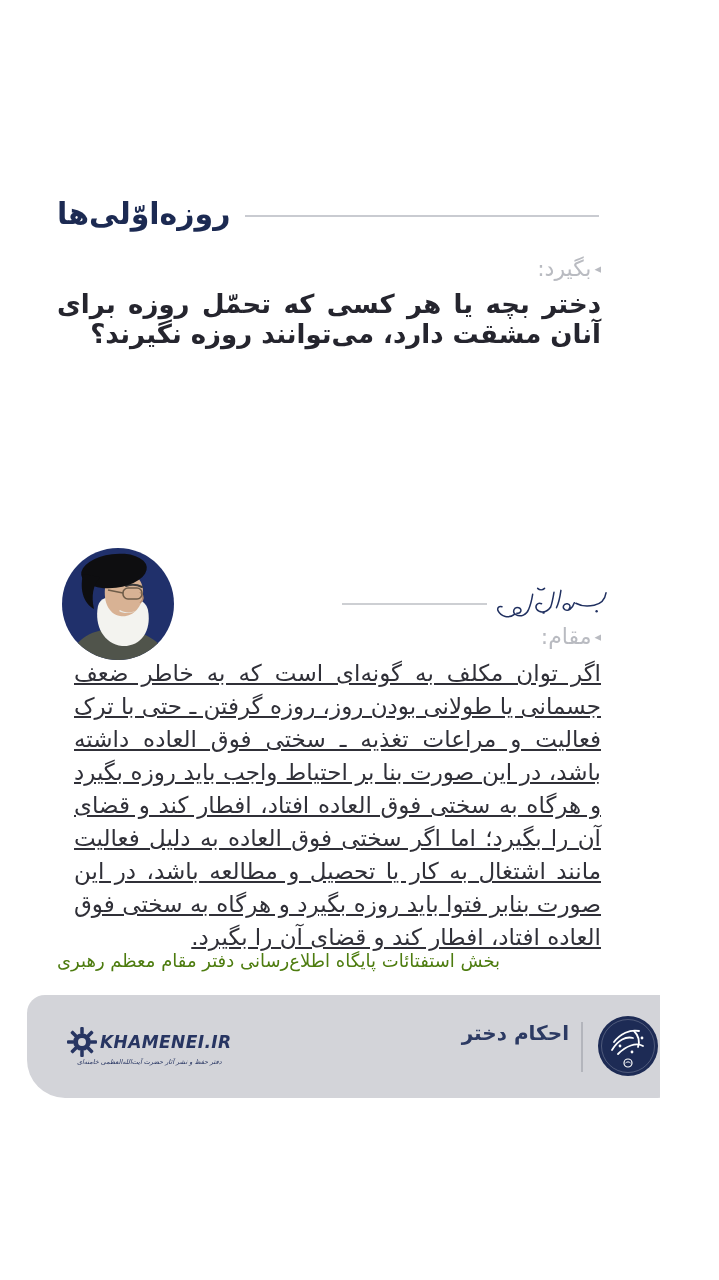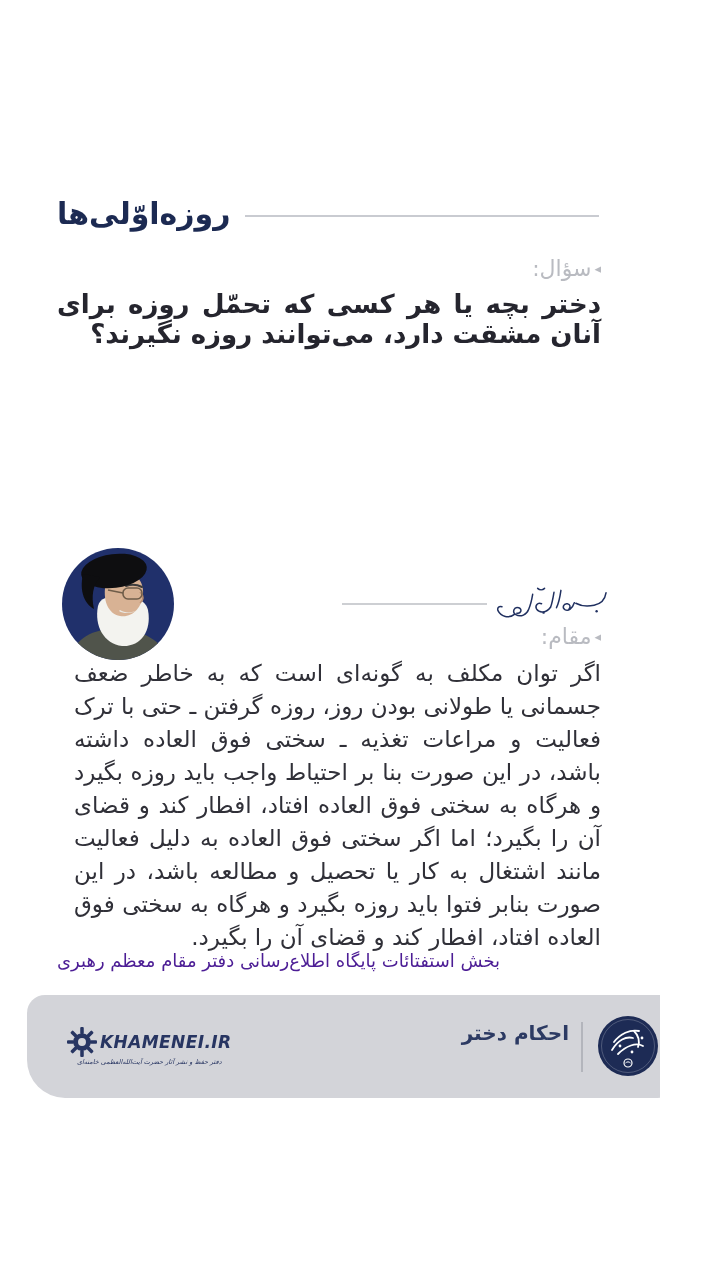--- a/index.html
+++ b/index.html
@@ -21,24 +21,24 @@
 
   
   .middle-row{position:absolute;left:62px;right:51px;top:545px;height:118px;display:flex;align-items:center;}
   .avatar{width:112px;height:112px;flex:0 0 auto;}
   .mid-spacer{width:168px;flex:0 0 auto;}
   .mid-line{flex:1;height:2px;background:#cdcfd3;}
   .signature{width:114px;height:66px;flex:0 0 auto;margin-left:8px;}
 
   .answer-block{position:absolute;left:57px;right:59px;top:624px;}
   .answer-text{margin:8px 0 0 17px;direction:rtl;text-align:justify;text-align-last:right;
-    font-size:23px;color:#303038;line-height:33px;}
+    font-size:23px;color:#303038;line-height:33px;text-decoration:underline;}
 
   .source-line{position:absolute;left:57px;top:950px;direction:rtl;
-    font-size:18px;color:#4c1d95;white-space:nowrap;}
+    font-size:18px;color:#4d7c0f;white-space:nowrap;}
 
   
   .footer-bar{position:absolute;left:27px;top:995px;width:666px;height:103px;
     background:#d3d4d9;border-radius:18px 18px 38px 38px;}
   .footer-seal{position:absolute;right:35px;top:21px;width:60px;height:60px;}
   .footer-divider{position:absolute;right:110px;top:27px;width:2px;height:50px;background:#b3b5bc;}
   .footer-text{position:absolute;right:124px;top:24px;direction:rtl;text-align:right;color:#2c3a63;line-height:28px;}
   .footer-heading{font-size:20px;font-weight:bold;}
   .footer-subheading{font-size:20px;}
   .brand{position:absolute;left:40px;top:32px;display:flex;flex-direction:column;align-items:center;font-style:italic;}
@@ -53,21 +53,21 @@
 <div class="card">
 
   <div class="title-row">
     <span class="card-title">روزه‌اوّلی‌ها</span>
     <div class="title-line"></div>
   </div>
 
   <div class="question-block">
     <div class="qa-label">
       <span class="marker">◂</span>
-      <span>سؤال:</span>
+      <span>بگیرد:</span>
     </div>
     <p class="question-text">دختر بچه یا هر کسی که تحمّل روزه برای آنان مشقت دارد، می‌توانند روزه نگیرند؟</p>
   </div>
 
   <div class="middle-row">
     <svg class="avatar" viewBox="0 0 112 112" xmlns="http://www.w3.org/2000/svg">
       <defs>
           <clipPath id="avclip">
             <circle cx="56" cy="56" r="56"></circle>
           </clipPath>

